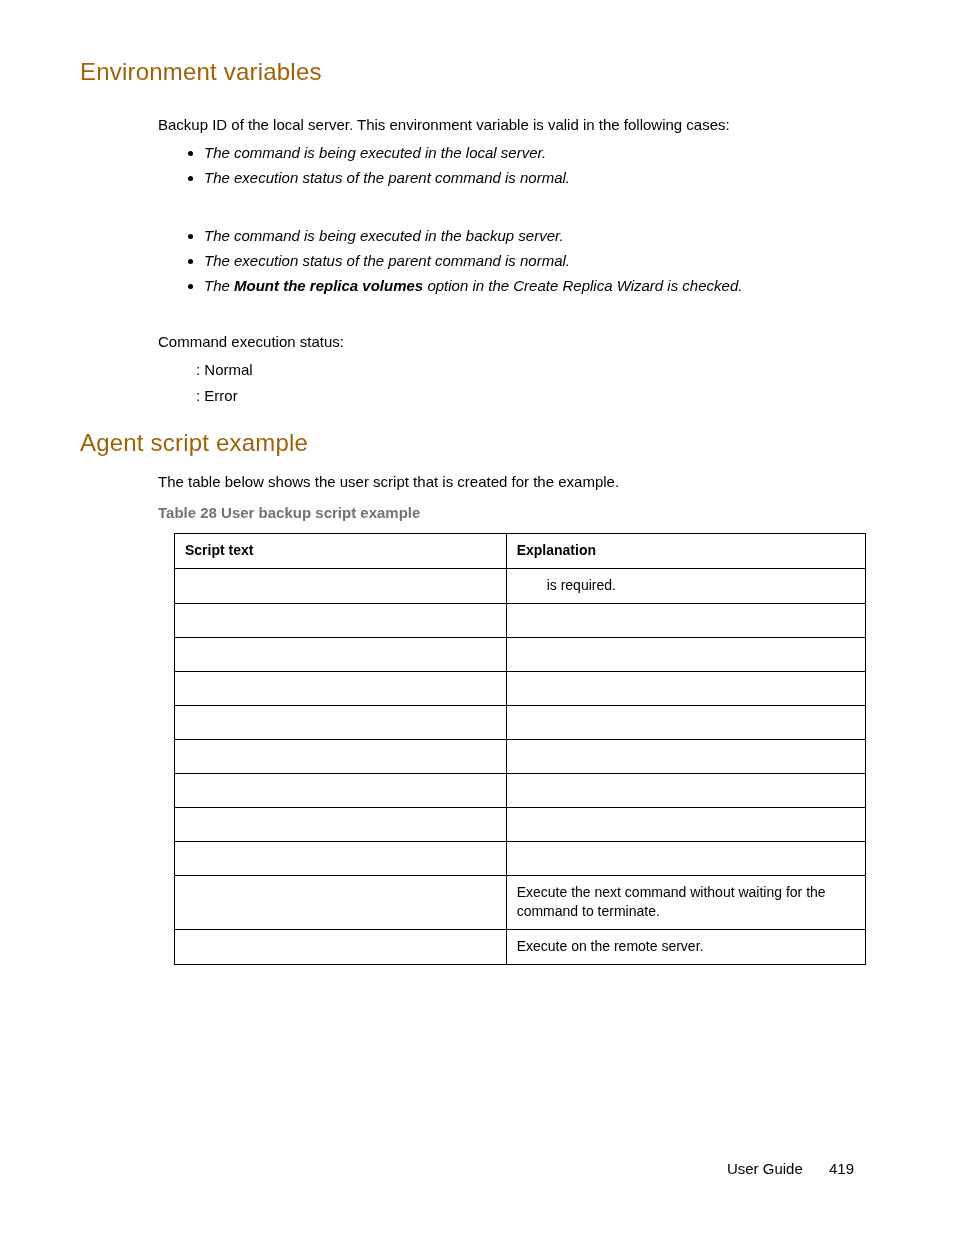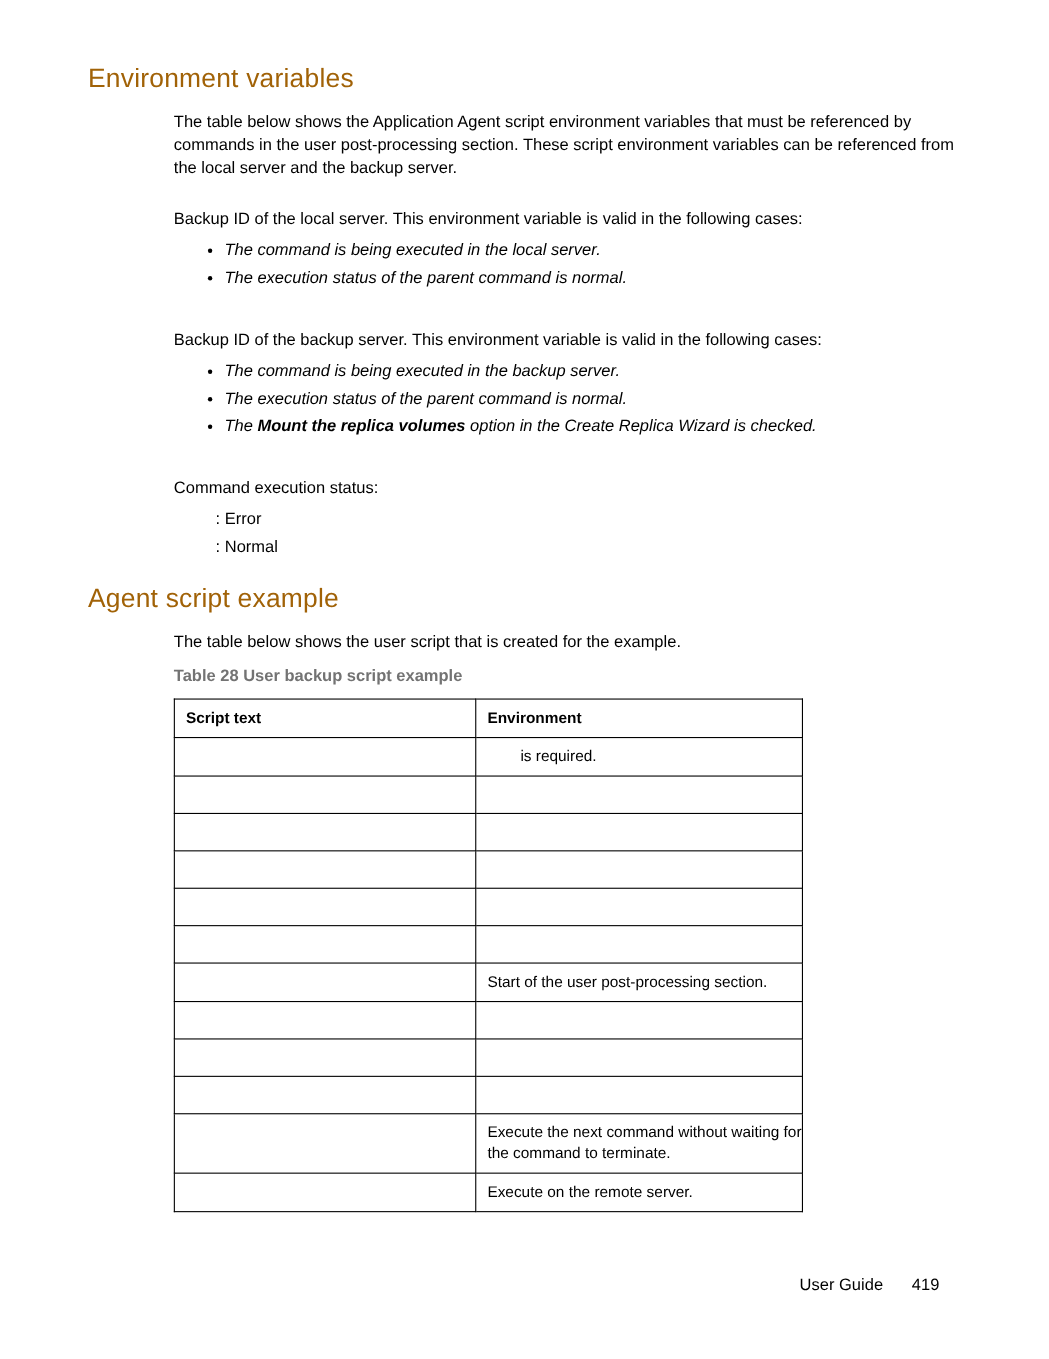--- a/index.html
+++ b/index.html
@@ -45,22 +45,22 @@
   b, .bold { font-weight: 700; }
   .table-title {
     font-family: Arial, Helvetica, sans-serif;
     color: #737373;
     font-weight: 700;
     font-size: 15px;
     margin: 10px 0 10px 0;
   }
   table.script-table {
     border-collapse: collapse;
-    width: 572px;
-    margin-left: 0;
+    width: 692px;
+    margin-left: 16px;
   }
   table.script-table th,
   table.script-table td {
     border: 1px solid #000;
     font-size: 14px;
     text-align: left;
     vertical-align: top;
   }
   table.script-table th {
     font-weight: 700;
@@ -82,61 +82,59 @@
     right: 100px;
     font-size: 15px;
   }
   .footer .pg { margin-left: 22px; }
 </style>
 </head>
 <body>
 
 <h2 class="section-heading">Environment variables</h2>
 <div class="body-block">
-  <p>The table below shows the Application Agent script environment variables that must be referenced by commands in the user post-processing section. These script environment variables can be referenced from the local server and the backup server.</p>
   <div class="spacer-sm"></div>
 
   <p style="margin-bottom:6px;">Backup ID of the local server. This environment variable is valid in the following cases:</p>
   <ul class="bullets">
     <li>The command is being executed in the local server.</li>
     <li>The execution status of the parent command is normal.</li>
   </ul>
   <div class="spacer-sm"></div>
   <div class="spacer-sm"></div>
 
-  <p style="margin-bottom:6px;">Backup ID of the backup server. This environment variable is valid in the following cases:</p>
   <ul class="bullets">
     <li>The command is being executed in the backup server.</li>
     <li>The execution status of the parent command is normal.</li>
     <li>
       <span>The </span><b>Mount the replica volumes</b><span> option in the Create Replica Wizard is checked.</span>
     </li>
   </ul>
   <div class="spacer-sm"></div>
   <div class="spacer-sm"></div>
 
   <p style="margin-bottom:6px;">Command execution status:</p>
   <div class="indent-list">
+    <div class="item">: Normal</div>
     <div class="item">: Error</div>
-    <div class="item">: Normal</div>
   </div>
 </div>
 
 <div style="height:20px;"></div>
 
 <h2 class="section-heading">Agent script example</h2>
 <div class="body-block">
   <p style="margin-bottom:10px;">The table below shows the user script that is created for the example.</p>
   <div class="table-title">Table 28 User backup script example</div>
 
   <table class="script-table">
     <thead>
       <tr>
         <th class="col-script">Script text</th>
-        <th class="col-expl">Environment</th>
+        <th class="col-expl">Explanation</th>
       </tr>
     </thead>
     <tbody>
         <tr>
           <td></td>
           <td><span class="expl-pad"></span> is required.</td>
         </tr>
         <tr>
           <td class="empty"></td>
           <td class="empty"></td>
@@ -149,24 +147,20 @@
           <td class="empty"></td>
           <td class="empty"></td>
         </tr>
         <tr>
           <td class="empty"></td>
           <td class="empty"></td>
         </tr>
         <tr>
           <td class="empty"></td>
           <td class="empty"></td>
-        </tr>
-        <tr>
-          <td></td>
-          <td>Start of the user post-processing section.</td>
         </tr>
         <tr>
           <td class="empty"></td>
           <td class="empty"></td>
         </tr>
         <tr>
           <td class="empty"></td>
           <td class="empty"></td>
         </tr>
         <tr>

